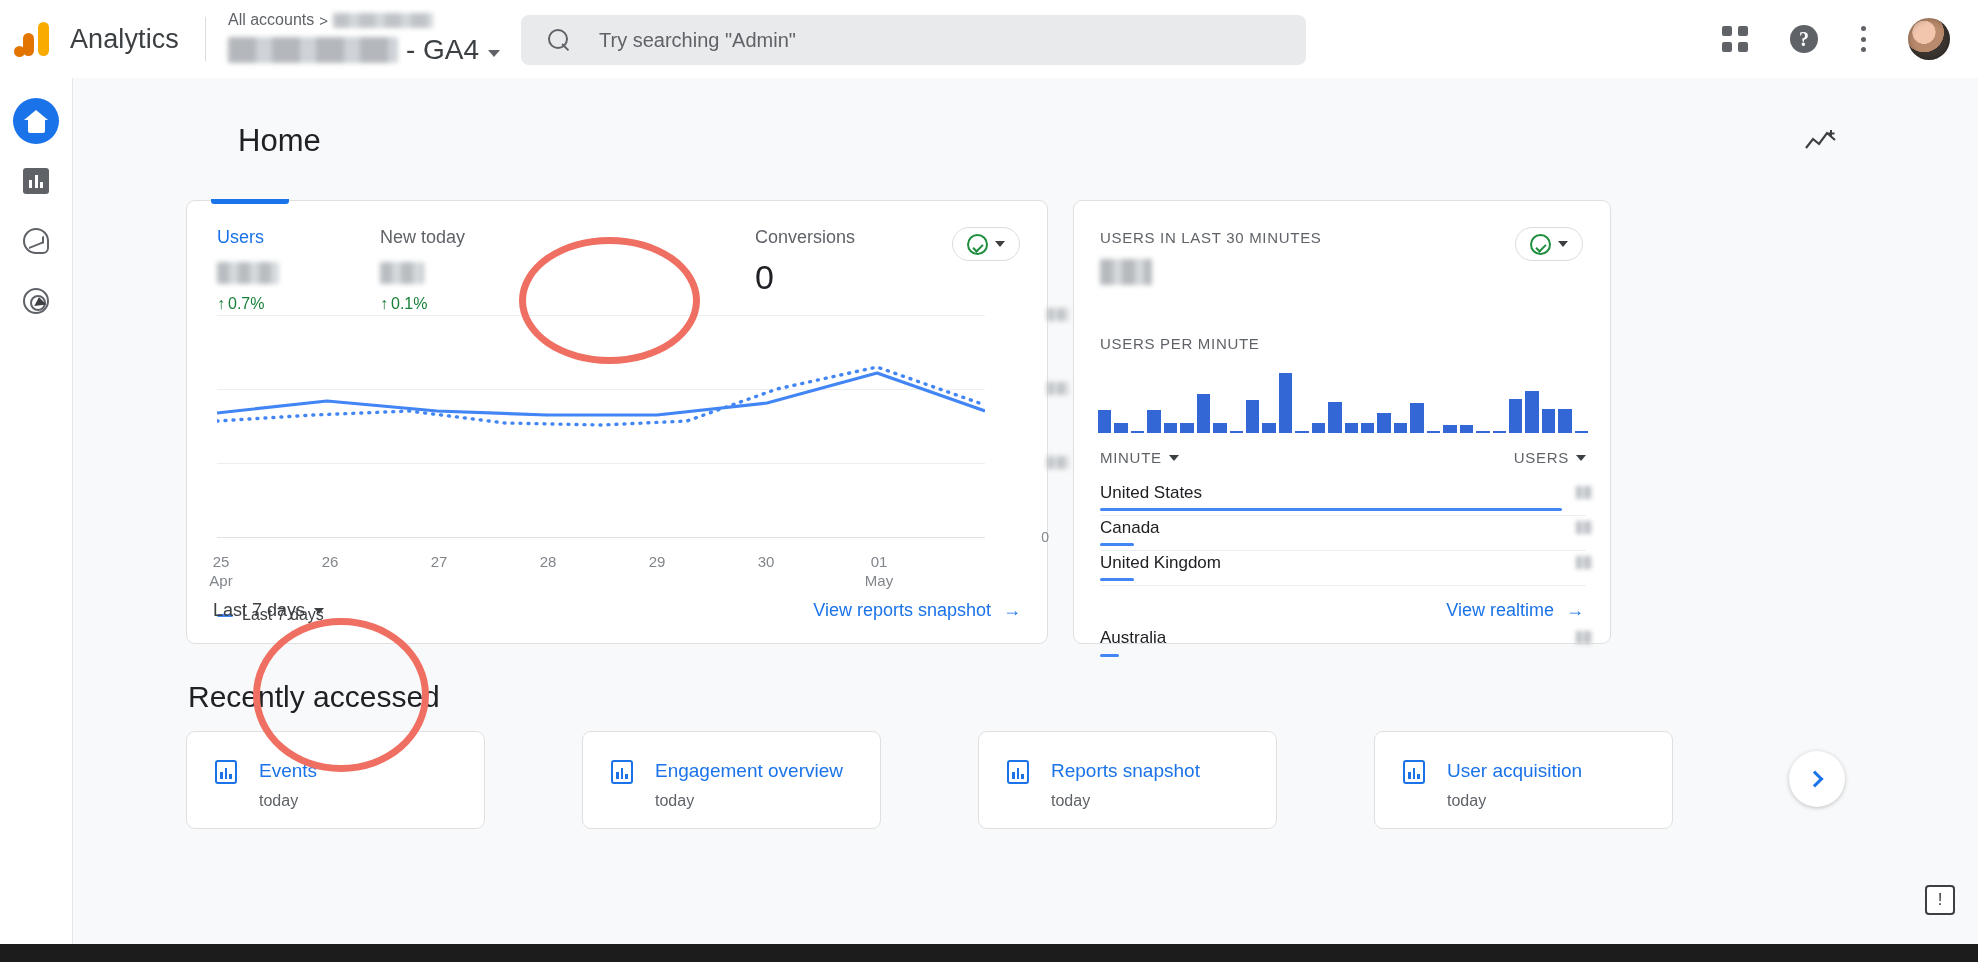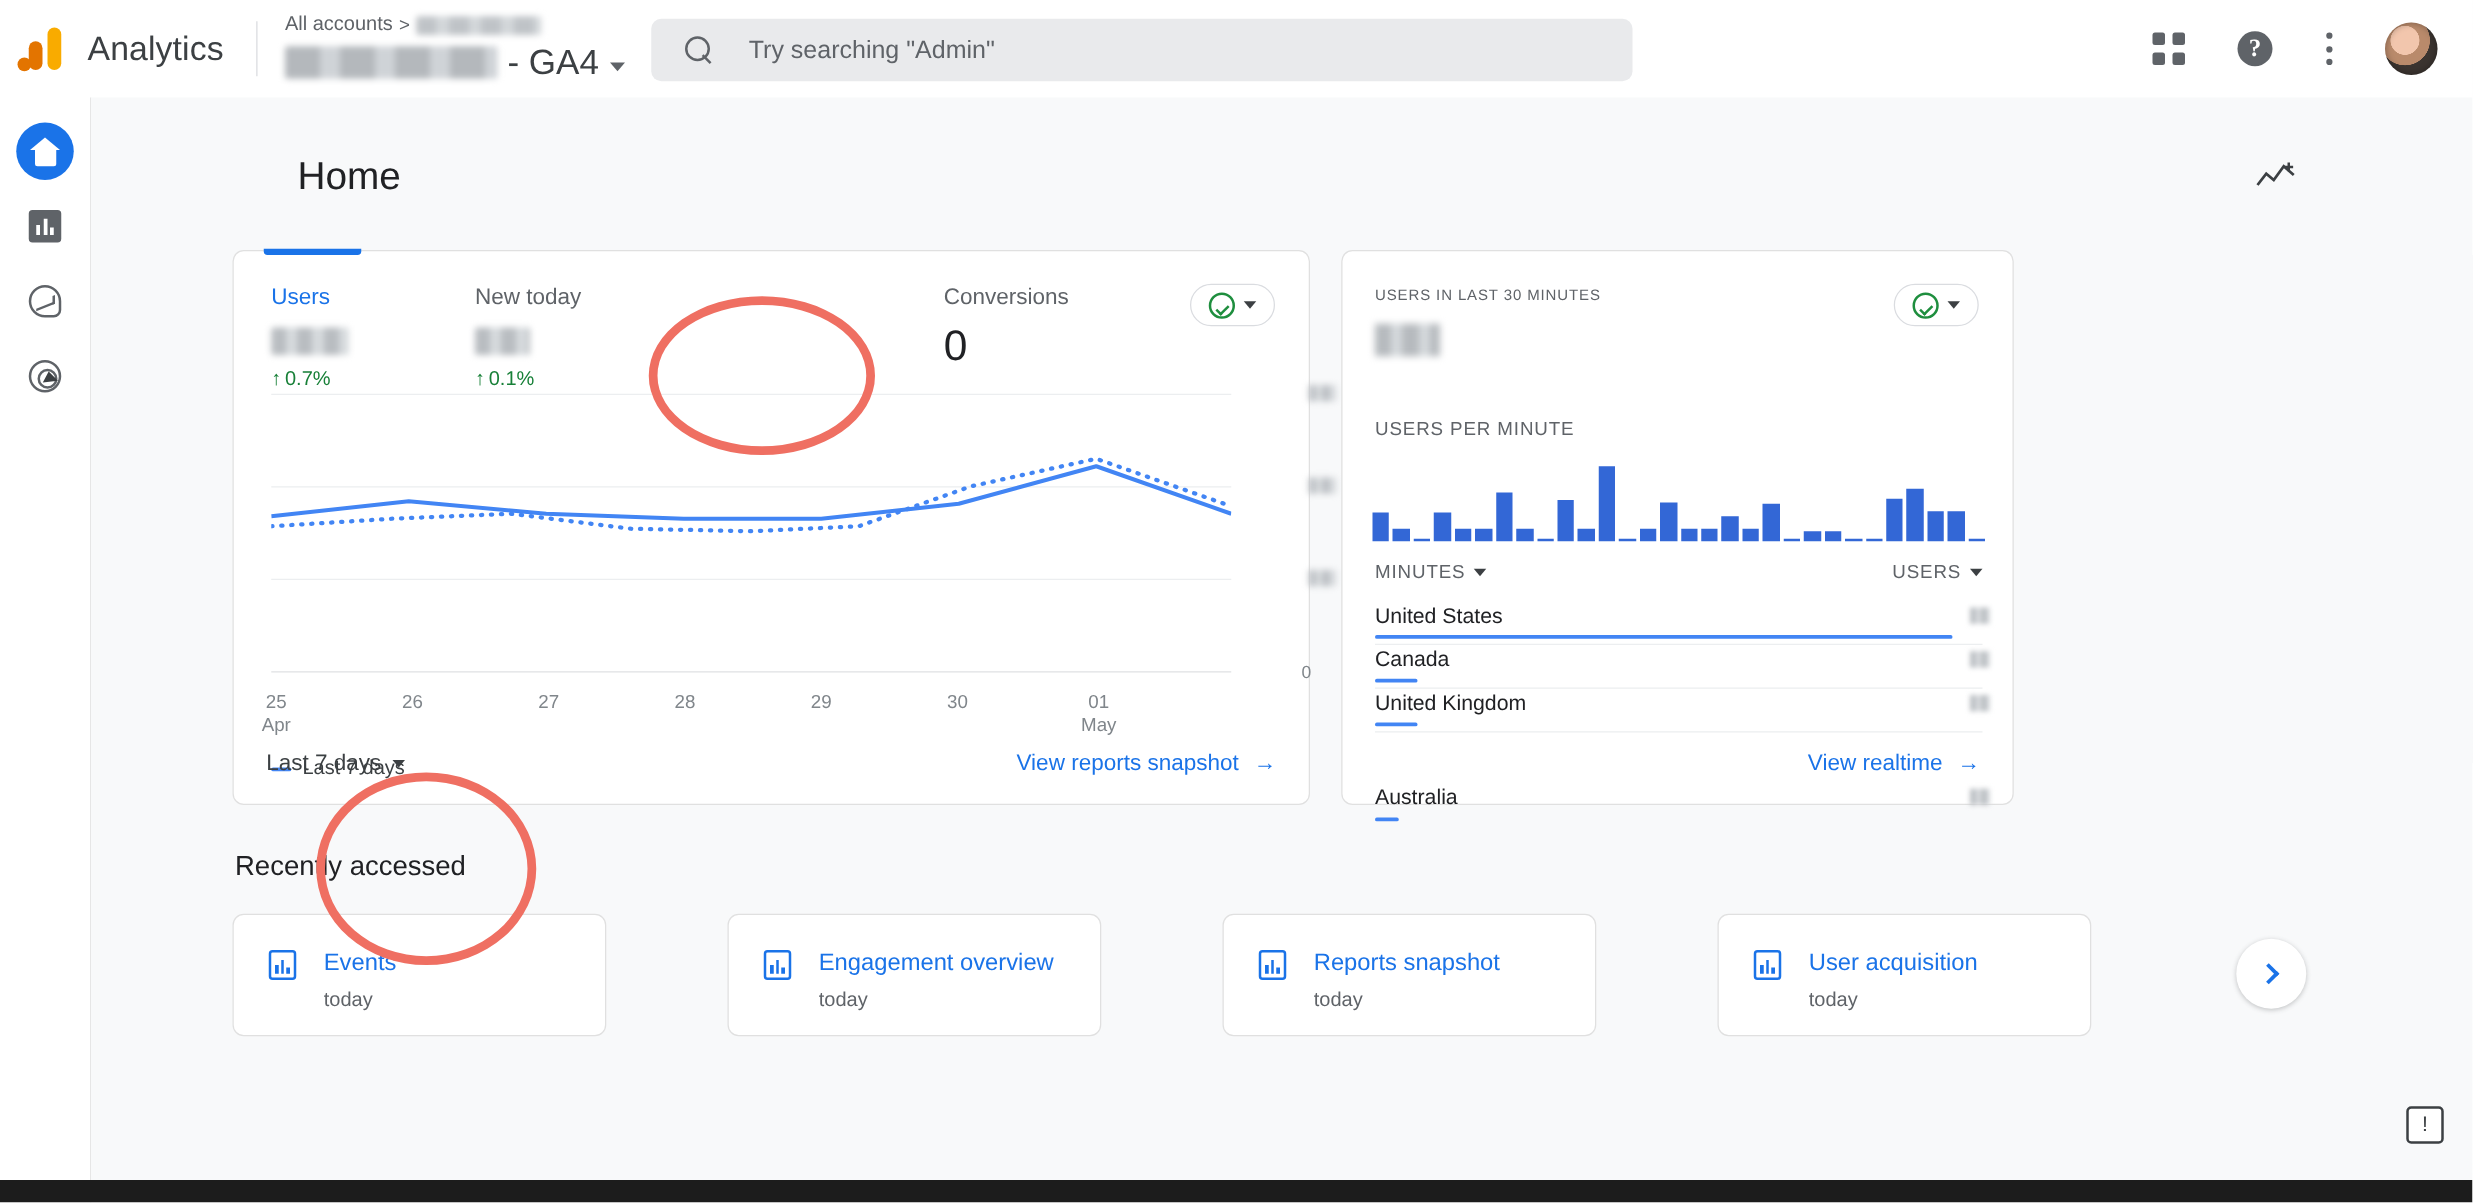--- a/index.html
+++ b/index.html
@@ -147,21 +147,21 @@
   .xtick .sub { display:block; margin-top: 2px; }
   .legend { position:absolute; left: 30px; top: 405px; display:flex; align-items:center; gap: 9px;
     font-size: 16px; color: #3c4043; }
   .legend .dash { width: 16px; height: 3px; background:#4285f4; border-radius:2px; }
   .daterange { position:absolute; left: 26px; bottom: 22px; display:flex; align-items:center;
     gap: 9px; font-size: 18px; color: #3c4043; }
   .cardlink { position:absolute; right: 26px; bottom: 22px; font-size: 18px; color:#1a73e8;
     display:flex; align-items:center; gap: 12px; }
 
   
-  .rt-title { position:absolute; left: 26px; top: 28px; font-size: 12px; color:#5f6368;
+  .rt-title { position:absolute; left: 26px; top: 28px; font-size: 15px; color:#5f6368;
     letter-spacing: .7px; }
   .rt-value { position:absolute; left: 26px; top: 58px; width: 52px; height: 26px;
     filter: blur(2.8px);
     background: repeating-linear-gradient(90deg,#b6babe 0 13px,#d5d9dc 13px 22px); }
   .rt-sub { position:absolute; left: 26px; top: 134px; font-size: 15px; color:#5f6368;
     letter-spacing: .7px; }
   .rt-bars { position:absolute; left: 24px; top: 170px; width: 490px; height: 62px;
     display:flex; align-items: flex-end; gap: 3px; }
   .rt-bars i { display:block; flex: 1 1 auto; background: #3367d6; min-height: 2px; }
   .rt-head { position:absolute; left: 26px; top: 248px; width: 486px; display:flex;
@@ -170,21 +170,21 @@
   .rt-rows { position:absolute; left: 26px; top: 280px; width: 486px; }
   .rt-row { height: 35px; border-bottom: 1px solid #eceef0; position:relative; }
   .rt-row .cname { position:absolute; left:0; top: 2px; font-size: 17px; color:#202124; }
   .rt-row .cbar { position:absolute; left:0; bottom: 4px; height: 3px; background:#4285f4;
     border-radius: 2px; }
   .rt-row .cval { position:absolute; right:-6px; top: 5px; width: 16px; height: 13px;
     filter: blur(2.2px);
     background: repeating-linear-gradient(90deg,#bcc0c4 0 5px,#d9dcdf 5px 9px); }
 
   
-  .recent-title { position:absolute; left: 115px; top: 602px; font-size: 22px; color:#202124; }
+  .recent-title { position:absolute; left: 115px; top: 602px; font-size: 30px; color:#202124; }
   .rcard { position:absolute; top: 653px; width: 299px; height: 98px; background:#fff;
     border:1px solid #e0e0e0; border-radius: 9px; }
   .rcard .ric { position:absolute; left: 28px; top: 28px; width: 22px; height: 24px;
     border: 2.2px solid #1a73e8; border-radius: 3px; }
   .rcard .ric i { position:absolute; bottom:3px; width:2.6px; background:#1a73e8; display:block;}
   .rcard .ric i:nth-child(1){ left:3px; height:7px;}
   .rcard .ric i:nth-child(2){ left:7.5px; height:11px;}
   .rcard .ric i:nth-child(3){ left:12px; height:5px;}
   .rcard .rtitle { position:absolute; left: 72px; top: 28px; font-size: 19px; color:#1a73e8; }
   .rcard .rsub { position:absolute; left: 72px; top: 60px; font-size: 16px; color:#5f6368; }
@@ -391,21 +391,21 @@
           <i title="-6" style="height: 2px; background: rgb(51, 103, 214);"></i>
           <i title="-5" style="height: 34.2px; background: rgb(51, 103, 214);"></i>
           <i title="-4" style="height: 42px; background: rgb(51, 103, 214);"></i>
           <i title="-3" style="height: 24px; background: rgb(51, 103, 214);"></i>
           <i title="-2" style="height: 24px; background: rgb(51, 103, 214);"></i>
           <i title="-1" style="height: 2px; background: rgb(51, 103, 214);"></i>
         </div>
 
       <div class="rt-head">
         <span>
-          <span>MINUTES</span>
+          <span>MINUTE</span>
           <span class="mini-caret"></span>
         </span>
         <span>
           <span>USERS</span>
           <span class="mini-caret"></span>
         </span>
       </div>
 
       <div class="rt-rows">
         <div class="rt-row">

